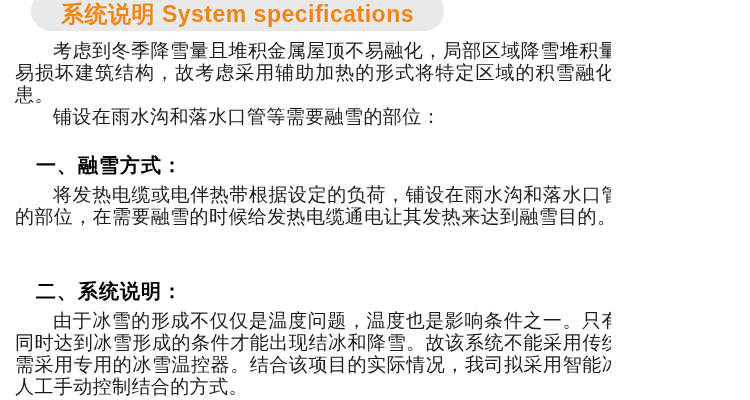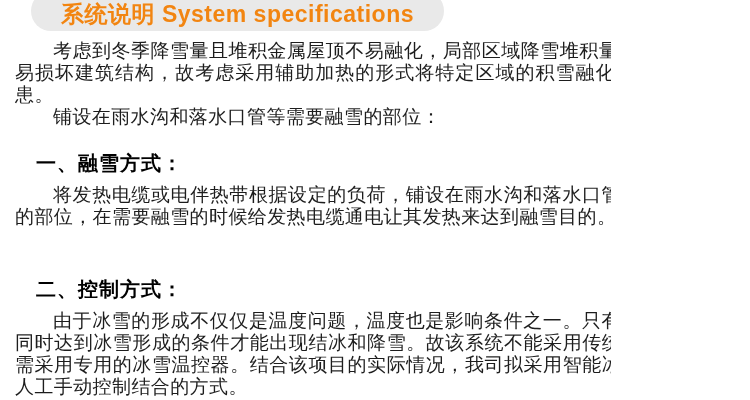--- a/index.html
+++ b/index.html
@@ -55,21 +55,20 @@
     letter-spacing: 0.4px;
   }
   .sec-heading {
     margin: 22px 0 0 0;
     padding-left: 21px;
     font-size: 20px;
     line-height: 30px;
     font-weight: bold;
     color: #000000;
     letter-spacing: 1px;
-    font-family: Liberation Mono, monospace;
   }
   .sec-heading.second {
     margin-top: 48px;
   }
   .sec-body {
     margin: 4px 16px 0 0;
   }
 </style>
 </head>
 <body>
@@ -83,18 +82,18 @@
   <div class="content">
 
     <p class="para">考虑到冬季降雪量且堆积金属屋顶不易融化，局部区域降雪堆积量到一定程度则易损坏建筑结构，故考虑采用辅助加热的形式将特定区域的积雪融化，排除事故隐患。</p>
 
     <p class="para">铺设在雨水沟和落水口管等需要融雪的部位：</p>
 
     <h3 class="sec-heading">一、融雪方式：</h3>
 
     <p class="para sec-body">将发热电缆或电伴热带根据设定的负荷，铺设在雨水沟和落水口管等需要融雪的部位，在需要融雪的时候给发热电缆通电让其发热来达到融雪目的。</p>
 
-    <h3 class="sec-heading second">二、控制方式：</h3>
+    <h3 class="sec-heading second">二、系统说明：</h3>
 
     <p class="para sec-body">由于冰雪的形成不仅仅是温度问题，温度也是影响条件之一。只有温度和湿度同时达到冰雪形成的条件才能出现结冰和降雪。故该系统不能采用传统的温控器，需采用专用的冰雪温控器。结合该项目的实际情况，我司拟采用智能冰雪温控器和人工手动控制结合的方式。</p>
 
   </div>
 </div>
 
 </body></html>

